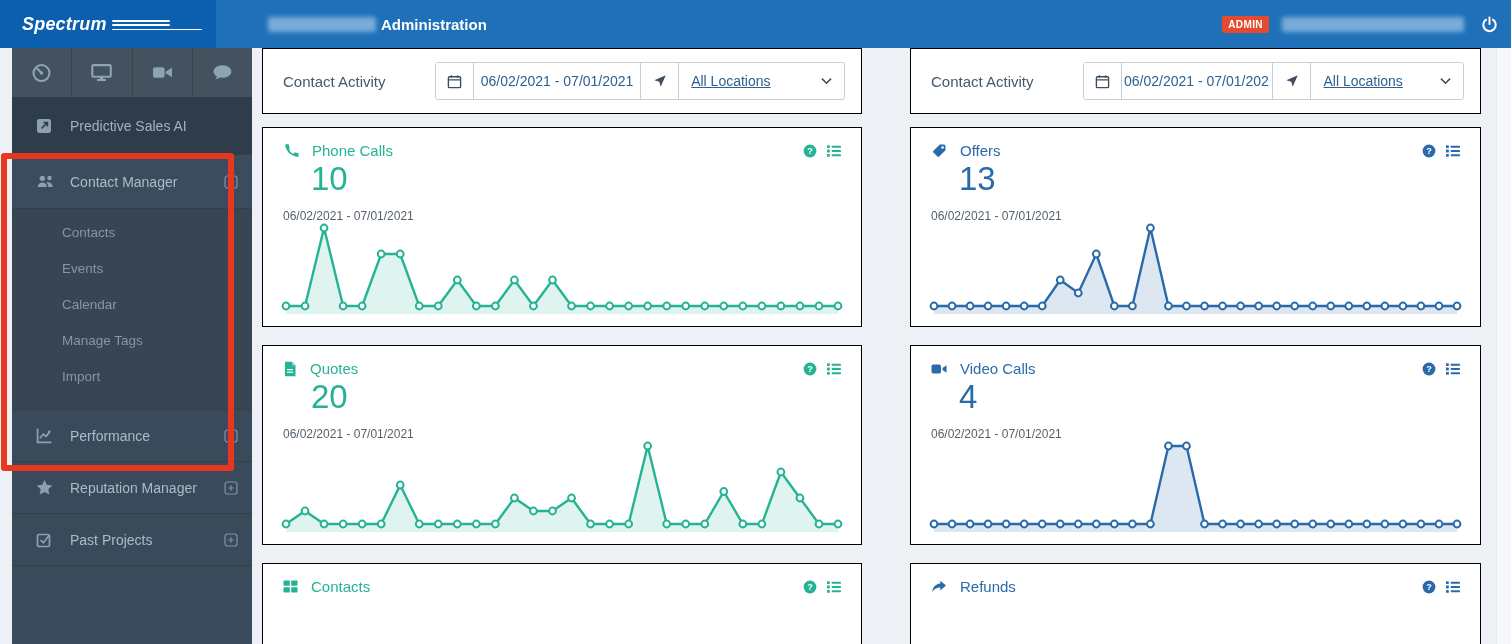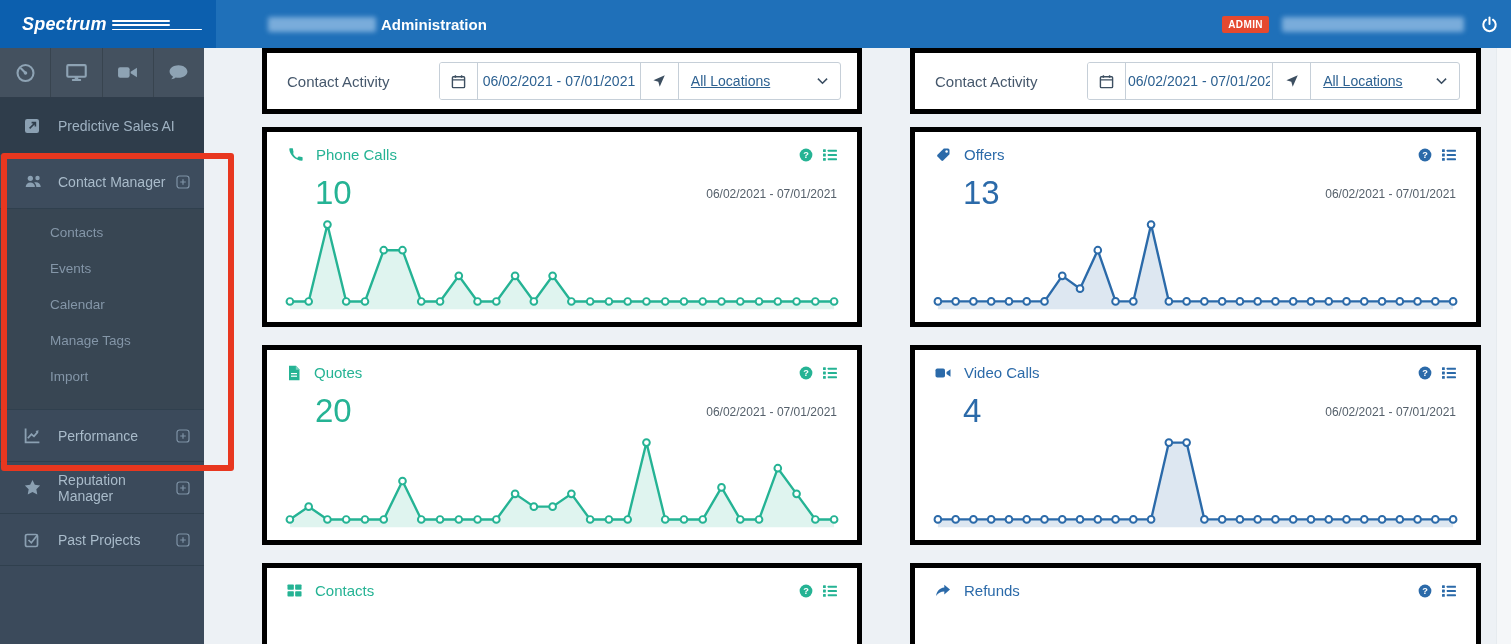--- a/index.html
+++ b/index.html
@@ -24,21 +24,21 @@
   .redacted { background:rgba(170,205,236,.65); border-radius:2px; filter:blur(2.5px); }
   .redact-title { width:108px; height:15px; }
   .header-title { color:#fff; font-size:15px; font-weight:700; }
   .header-right { margin-left:auto; display:flex; align-items:center; gap:13px; padding-right:13px; }
   .admin-badge { background:var(--admin-badge-red,#e5492f); color:#fff; font-size:10px;
     font-weight:700; padding:3px 6px; border-radius:2px; letter-spacing:.4px; }
   .redact-user { width:182px; height:15px; }
   .power-btn { background:none; border:none; padding:0; cursor:pointer; display:flex; margin-left:4px; }
 
   
-  .sidebar { position:absolute; top:48px; left:0; bottom:0; width:204px; background:#3b4a5b; z-index:2; }
+  .sidebar { position:absolute; top:48px; left:12px; bottom:0; width:240px; background:#3b4a5b; z-index:2; }
   .iconbar { height:50px; display:flex; background:#44515f; border-bottom:1px solid #303d4b; }
   .icell { flex:1; display:flex; align-items:center; justify-content:center;
     border-right:1px solid #39465300; border-right:1px solid #38444f; color:#8ea3b4; cursor:pointer; }
   .icell:last-child { border-right:none; }
   .nav-row { height:52px; display:flex; align-items:center; padding:0 14px 0 24px;
     border-top:1px solid #30404e; color:#a9bbca; font-size:14px; cursor:pointer; }
   .nav-row .nicon { width:22px; margin-right:12px; display:flex; color:#8ba0b2; flex:none; }
   .nav-row .nlabel { flex:1; }
   .nav-row .expand { color:#7e92a5; display:flex; }
   .row-predictive { background:#2f3d4b; height:56px; border-top:none; color:#9fb2c2; }
@@ -50,21 +50,21 @@
   .annotation-box { position:absolute; left:1px; top:153px; width:233px; height:318px;
     border:6px solid var(--annotation-red,#e8371f); border-radius:3px; z-index:10; pointer-events:none; }
 
   
   .main { position:absolute; left:240px; top:48px; right:0; bottom:0; overflow:hidden; }
   .page-title { margin:13px 0 0 22px; font-size:23px; color:#3d4a59; font-weight:400;
     height:45px; line-height:34px; }
   .columns { display:flex; gap:48px; padding-left:22px; align-items:flex-start; }
   .col-left { width:600px; flex:none; }
   .col-right { width:571px; flex:none; }
-  .panel { background:#fff; border:5px solid #000000; }
+  .panel { background:#fff; border:1px solid #000000; }
   .filter-panel { height:66px; display:flex; align-items:center; padding:0 16px 0 20px; margin-bottom:13px; }
   .filter-label { width:152px; font-size:15px; color:#46586c; flex:none; }
   .input-group { flex:1; display:flex; height:38px; border:1px solid #c6cfd8; border-radius:3px;
     overflow:hidden; background:#fff; }
   .addon { width:38px; flex:none; display:flex; align-items:center; justify-content:center;
     background:#fff; border:none; border-right:1px solid #c6cfd8; cursor:pointer; padding:0; color:#3d4f61; }
   .date-cell { flex:1.18; display:flex; border-right:1px solid #c6cfd8; }
   .date-cell input { width:100%; border:none; outline:none; text-align:center; font-size:14px;
     color:#2d6191; font-family:inherit; background:transparent; }
   .addon-mid { border-left:none; }
@@ -74,21 +74,21 @@
 
   .card { position:relative; height:200px; margin-bottom:18px; padding:14px 20px; }
   .card.partial { height:120px; }
   .card-top { display:flex; justify-content:space-between; align-items:center; }
   .title-wrap { display:flex; align-items:center; gap:13px; font-size:15px; }
   .title-wrap .cicon { display:flex; }
   .teal-text { color:var(--teal,#25b394); }
   .blue-text { color:var(--blue,#2b6aa9); }
   .card-actions { display:flex; gap:10px; align-items:center; }
   .act-icon { display:flex; cursor:pointer; }
-  .card-mid { display:flex; justify-content:space-between; margin-top:12px; }
+  .card-mid { display:flex; justify-content:space-between; margin-top:2px;flex-direction:column; }
   .card-value { font-size:33px; margin-left:28px; line-height:1.1; }
   .card-date { font-size:12px; color:#55606b; margin-top:12px; }
   .chart { position:absolute; left:16px; right:16px; bottom:8px; height:100px; }
 
   .scroll-strip { position:absolute; right:0; top:48px; width:15px; bottom:0;
     background:#f5f7f9; border-left:1px solid #e6ebef; z-index:7; }
 </style>
 </head>
 <body>
 

